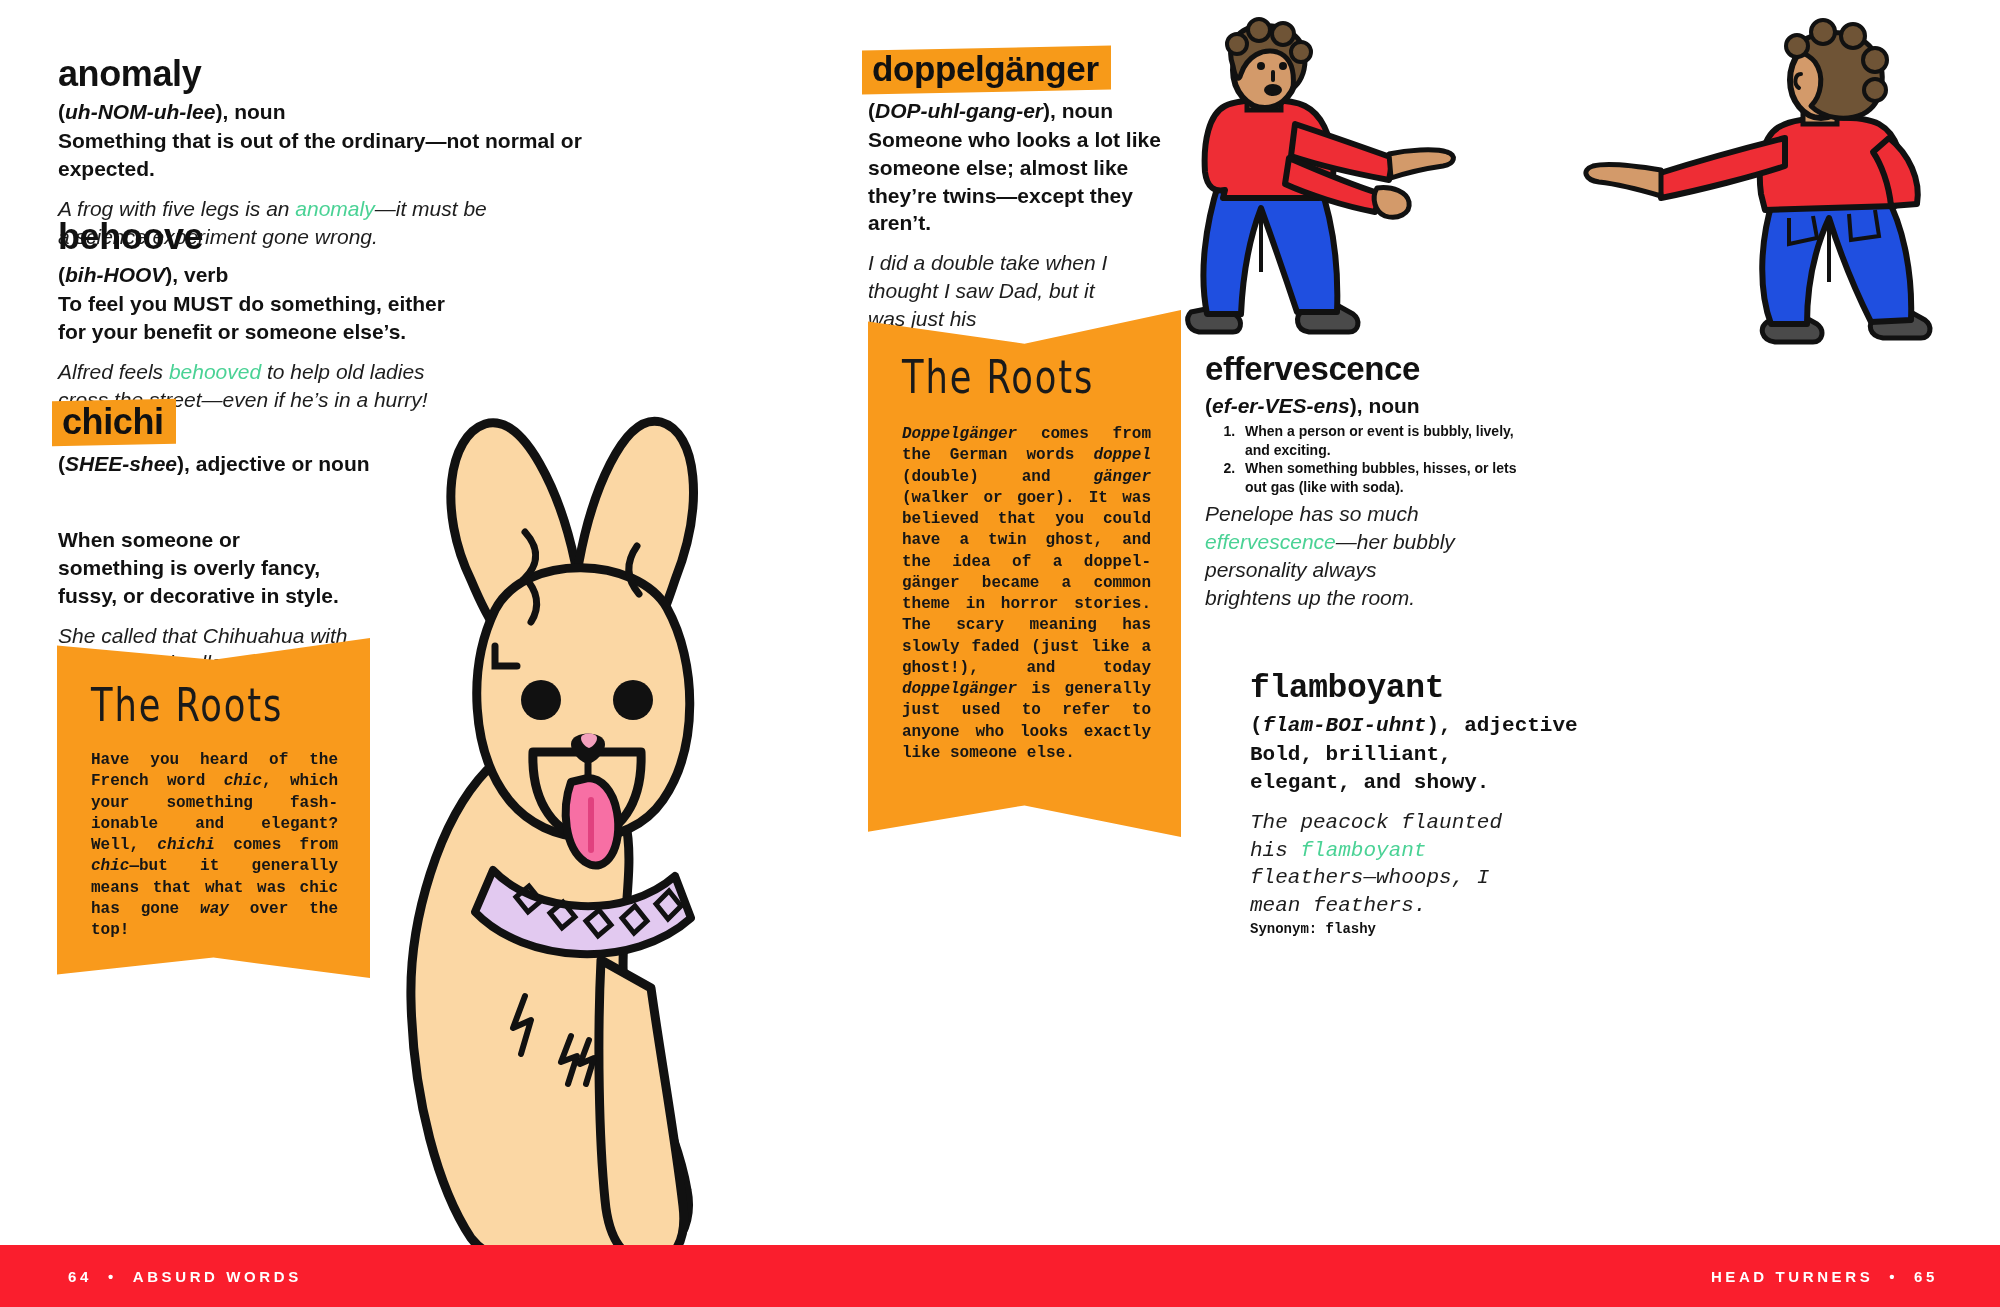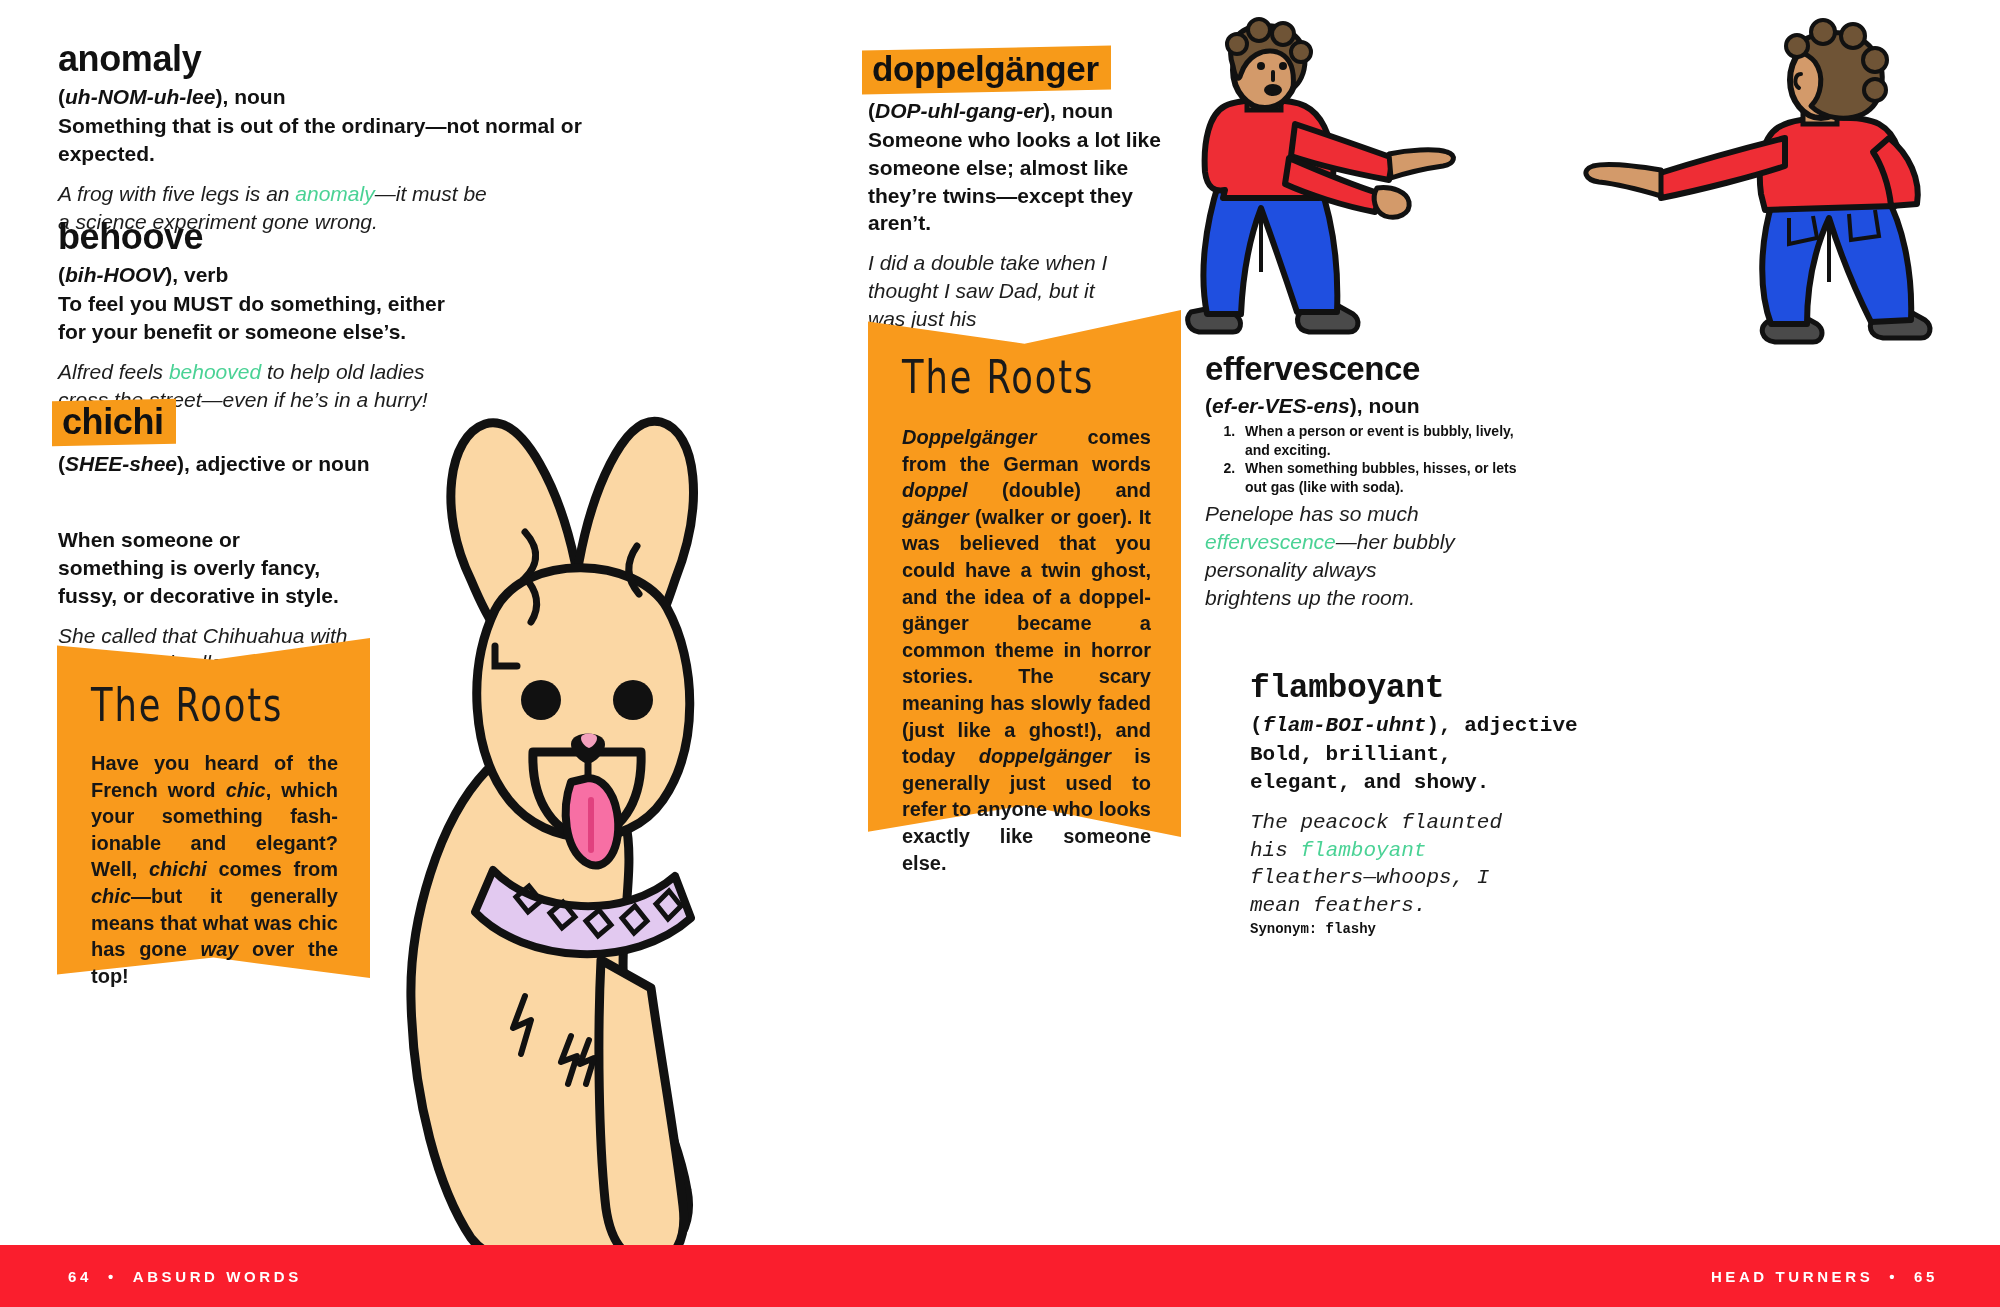--- a/index.html
+++ b/index.html
@@ -99,26 +99,27 @@
   .roots-title {
     font-family: "DejaVu Sans", sans-serif;
     font-weight: 400;
     font-size: 38px;
     letter-spacing: 2px;
     color: #1a1a1a;
     transform: scaleY(1.22) scaleX(0.93);
     transform-origin: left top;
   }
   .roots-body {
-    font-size: 20px;
+    font-size: 16px;
     font-weight: 600;
     line-height: 1.33;
     color: #161616;
     text-align: justify;
     text-justify: inter-word;
+    font-family: Liberation Mono, monospace;
   }
   .roots-body i { font-style: italic; }
 
   
   .footer {
     position: absolute;
     left: 0; right: 0; bottom: 0;
     height: 62px;
     background: #fa1e2d;
     z-index: 30;
@@ -139,21 +140,21 @@
 
   
   .illo { position: absolute; }
   svg { display: block; overflow: visible; }
 </style>
 </head>
 <body>
 
 <div class="page">
 
-  <div class="entry" style="left:58px; top:40px; width:640px;">
+  <div class="entry" style="left:58px; top:55px; width:640px;">
     <div class="headword">anomaly</div>
     <div class="pron">(<i>uh-NOM-uh-lee</i>), <span class="plain">noun</span></div>
     <div class="def" style="width:600px;">Something that is out of the ordinary—not normal or expected.</div>
     <div class="example" style="width:430px;"><span>A frog with five legs is an </span><span class="green">anomaly</span><span>—it must be a science experiment gone wrong.</span></div>
   </div>
 
   <div class="entry" style="left:58px; top:218px; width:640px;">
     <div class="headword">behoove</div>
     <div class="pron">(<i>bih-HOOV</i>), <span class="plain">verb</span></div>
     <div class="def" style="width:400px;">To feel you MUST do something, either for your benefit or someone else’s.</div>

